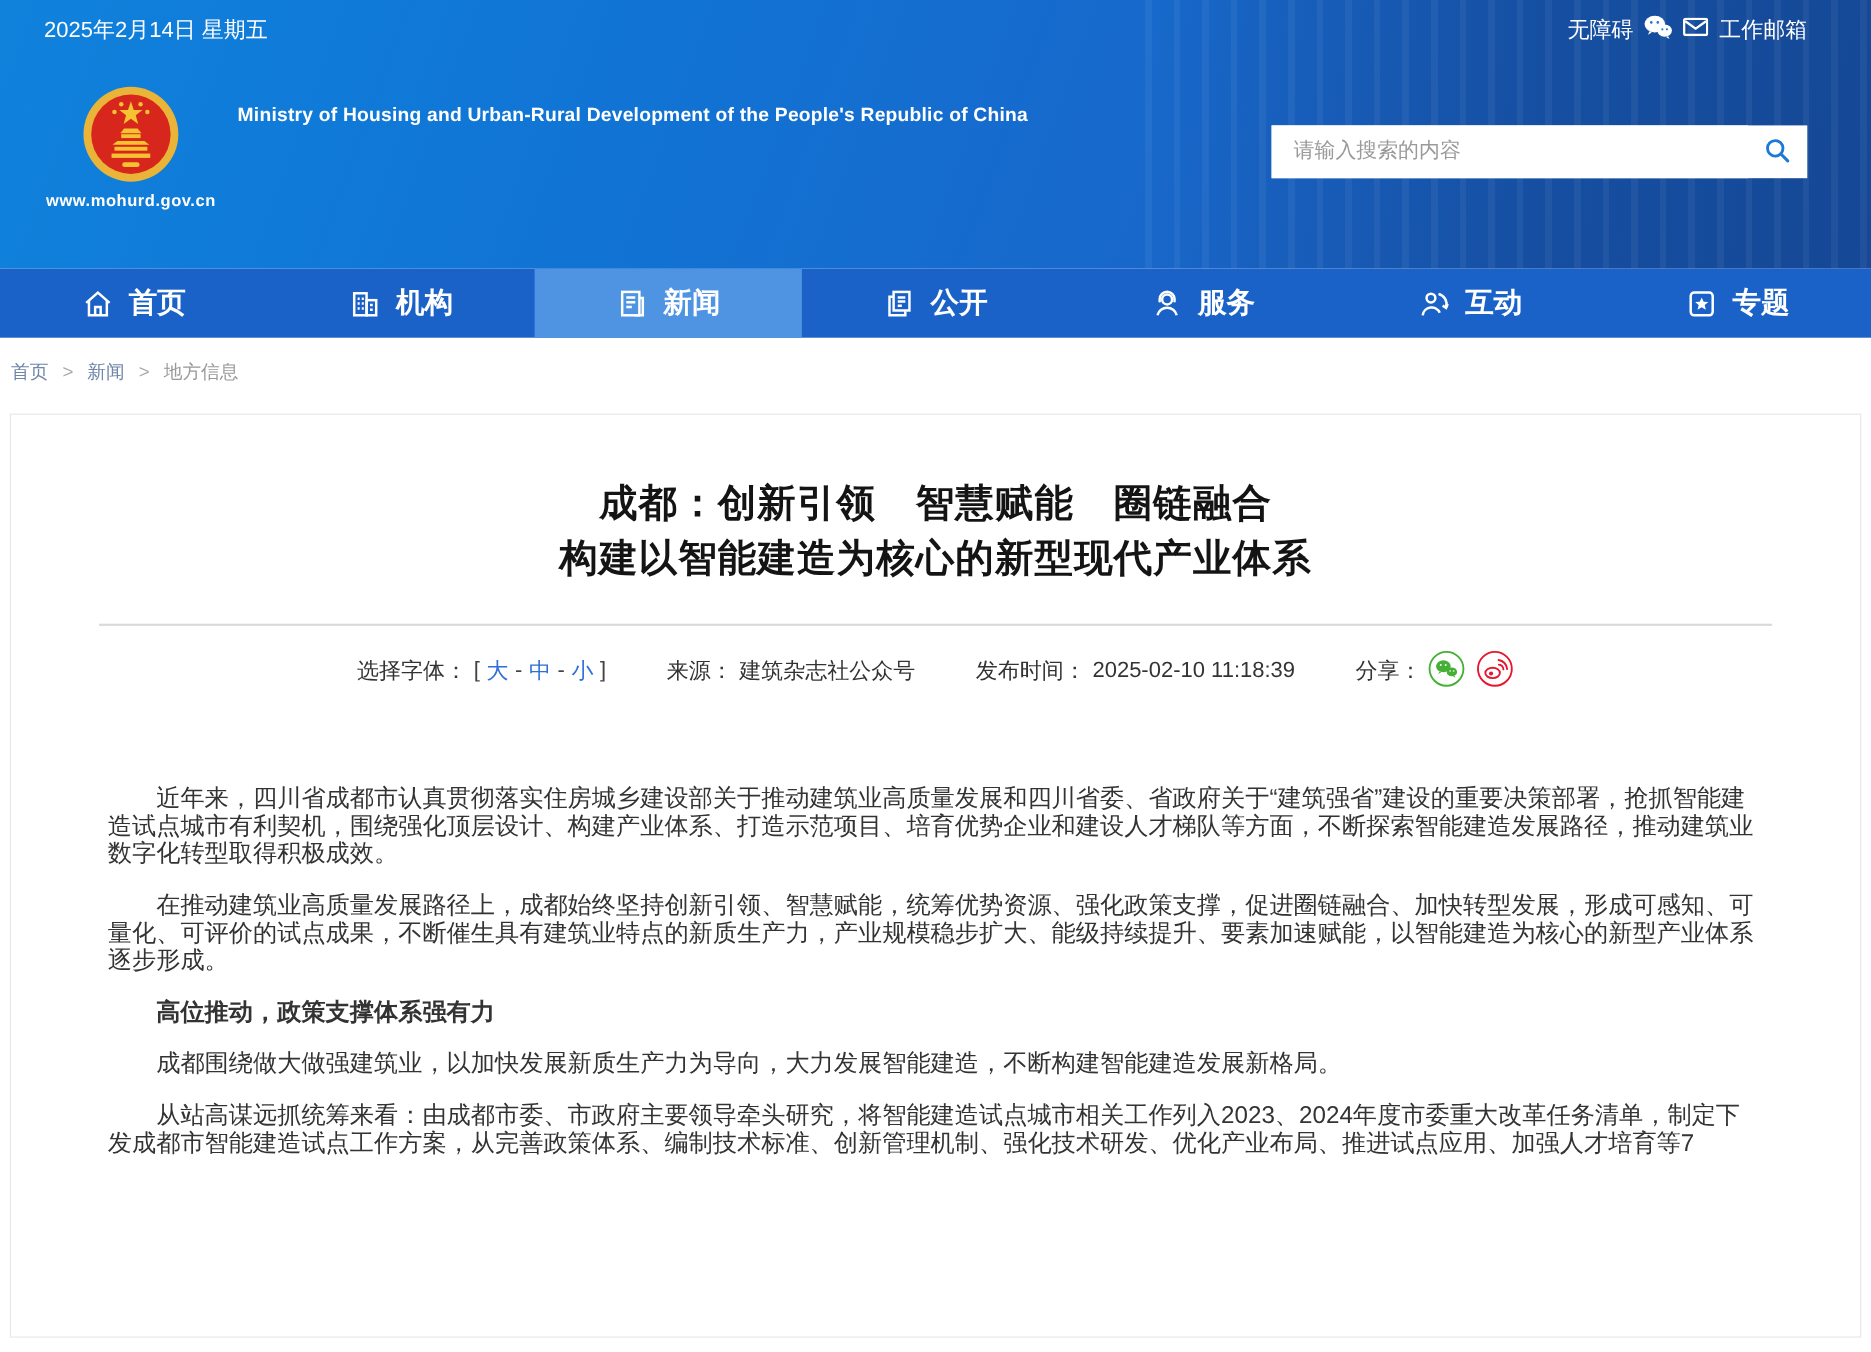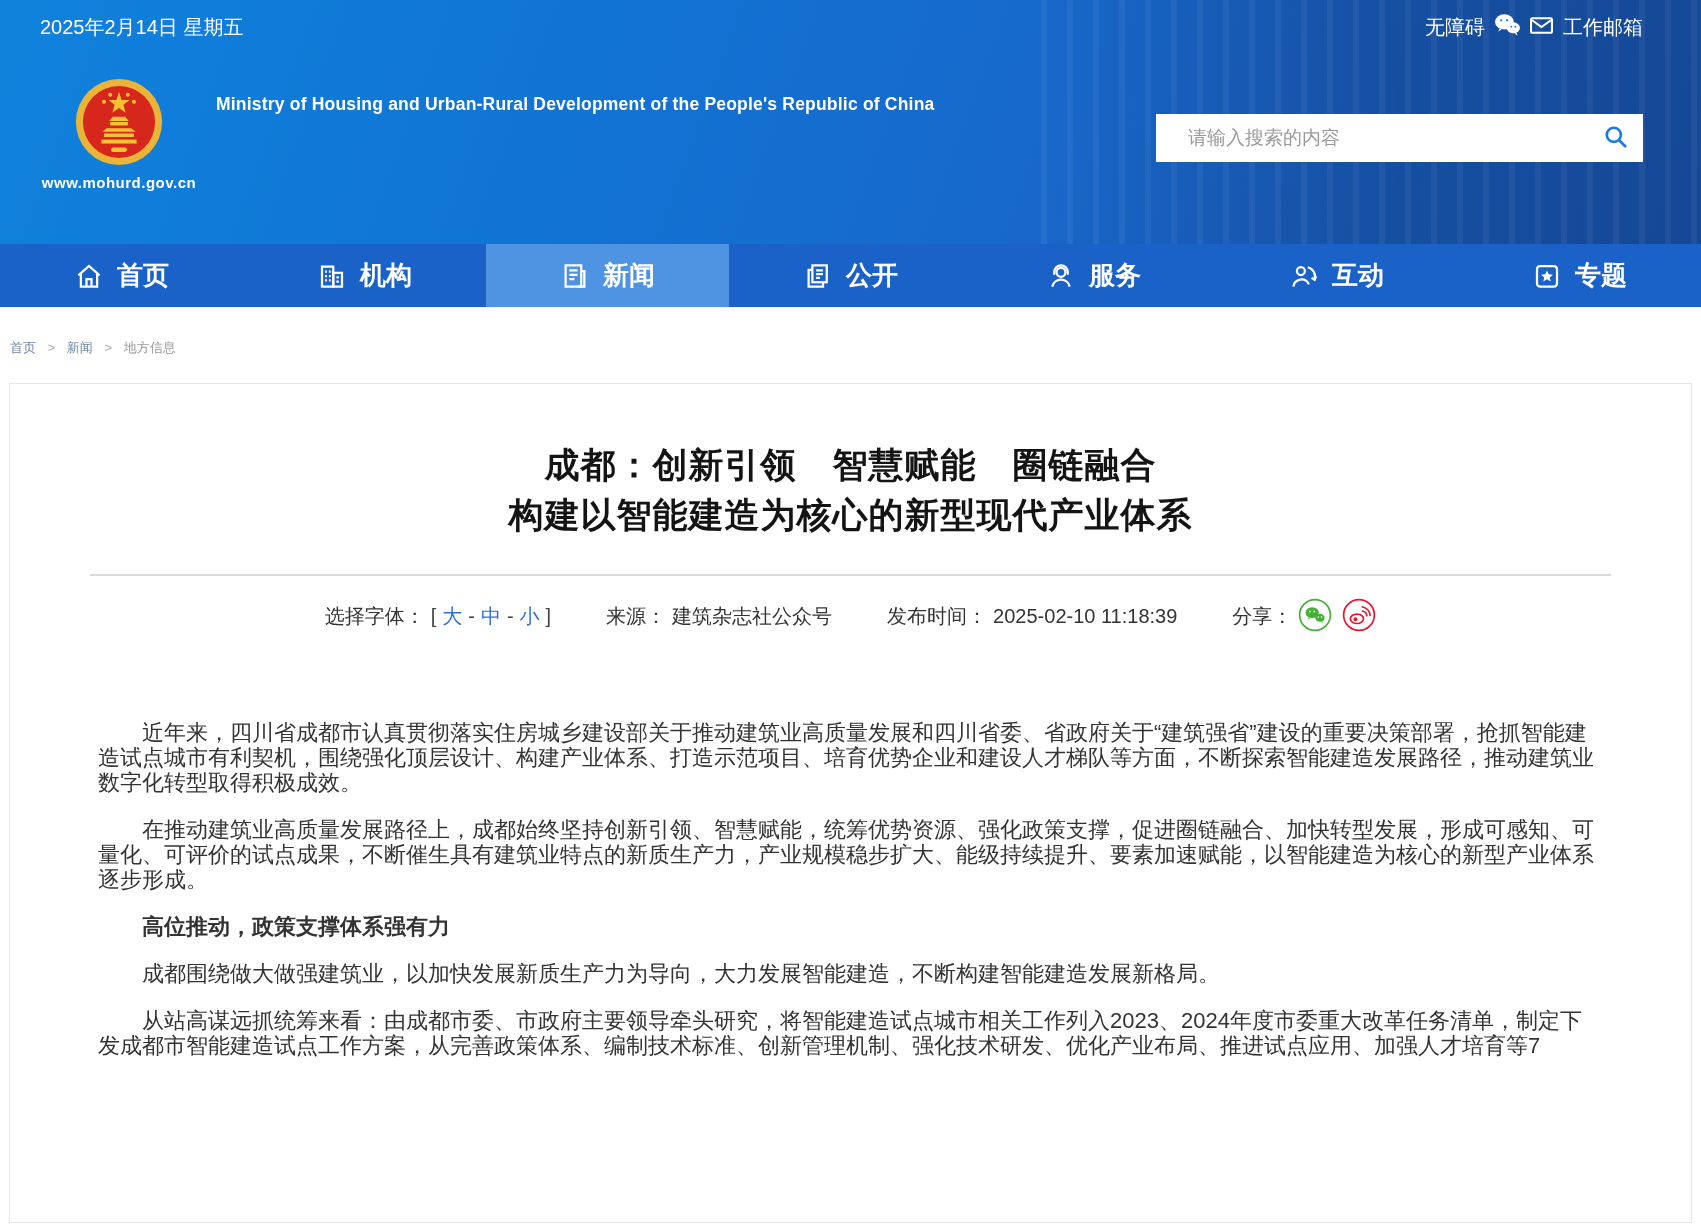--- a/index.html
+++ b/index.html
@@ -19,36 +19,36 @@
   .topbar-right { display:flex; align-items:center; gap:9px; }
   .topbar-link { display:flex; align-items:center; gap:10px; color:#fff; cursor:pointer; }
   .brand-row { position:absolute; z-index:2; left:44px; top:78px; display:flex; align-items:flex-start; }
   .emblem-col { display:flex; flex-direction:column; align-items:center; width:150px; }
   .emblem-col svg { display:block; }
   .site-url { margin-top:8px; color:#fff; font-weight:bold; font-size:15px; letter-spacing:0.5px; }
   .brand-text { margin-left:22px; color:#fff; padding-top:8px; }
   .site-title { font-size:45px; font-weight:bold; letter-spacing:2px; }
   .site-subtitle { margin-top:8px; font-size:17.5px; font-weight:bold; letter-spacing:0.2px; }
   .search-box { position:absolute; z-index:3; left:1156px; top:114px; width:487px; height:48px;
-    background:#fff; display:flex; align-items:flex-end;padding-left:12px; }
+    background:#fff; display:flex; align-items:flex-end; }
   .search-input { flex:1; border:none; outline:none; height:100%; padding:0 14px 0 20px;
     font-size:19px; color:#333; font-family:inherit; }
   .search-input::placeholder { color:#9a9a9a; }
   .search-btn { width:54px; height:100%; border:none; background:transparent; cursor:pointer;
     display:flex; align-items:center; justify-content:center; }
 
   
   .main-nav { display:flex; height:63px; background:#1a62c8; }
   .nav-item { flex:1; display:flex; align-items:center; justify-content:center; gap:13px;
     color:#fff; font-size:26px; font-weight:bold; cursor:pointer; }
   .nav-item.active { background:#4e94e3; }
   .nav-icon { display:flex; align-items:center; }
 
   
-  .breadcrumb { padding:32px 0 26px 10px; font-size:13px; color:#999; }
+  .breadcrumb { padding:20px 0 26px 10px; font-size:17px; color:#999; }
   .crumb-link { color:#6e86a8; text-decoration:none; cursor:pointer; }
   .crumb-sep { margin:0 8px; color:#aaa; }
   .crumb-current { color:#999; }
 
   
   .article-box { margin:0 9px; border:1px solid #e6e6e6; background:#fff; min-height:840px; }
   .article-title { margin-top:56px; text-align:center; font-size:35px; font-weight:bold;
     color:#141414; line-height:50px; letter-spacing:1px; }
   .title-divider { margin:34px 80px 0 80px; border:none; border-top:2px solid #dadada; }
   .meta-row { margin-top:22px; display:flex; justify-content:center; align-items:center;

